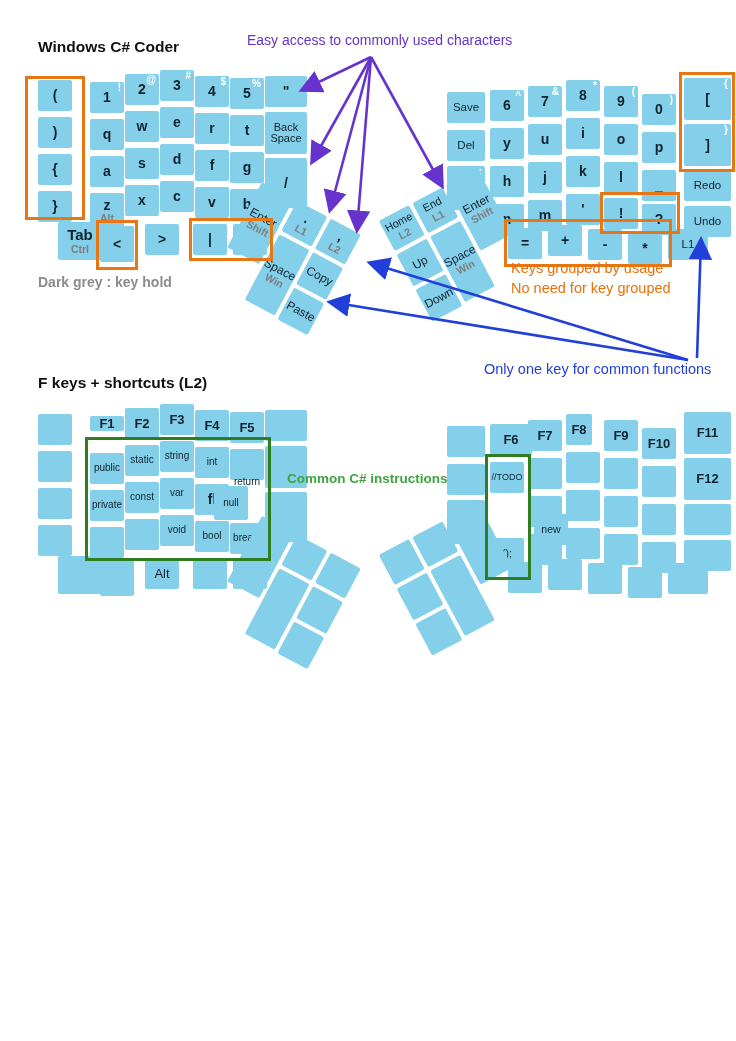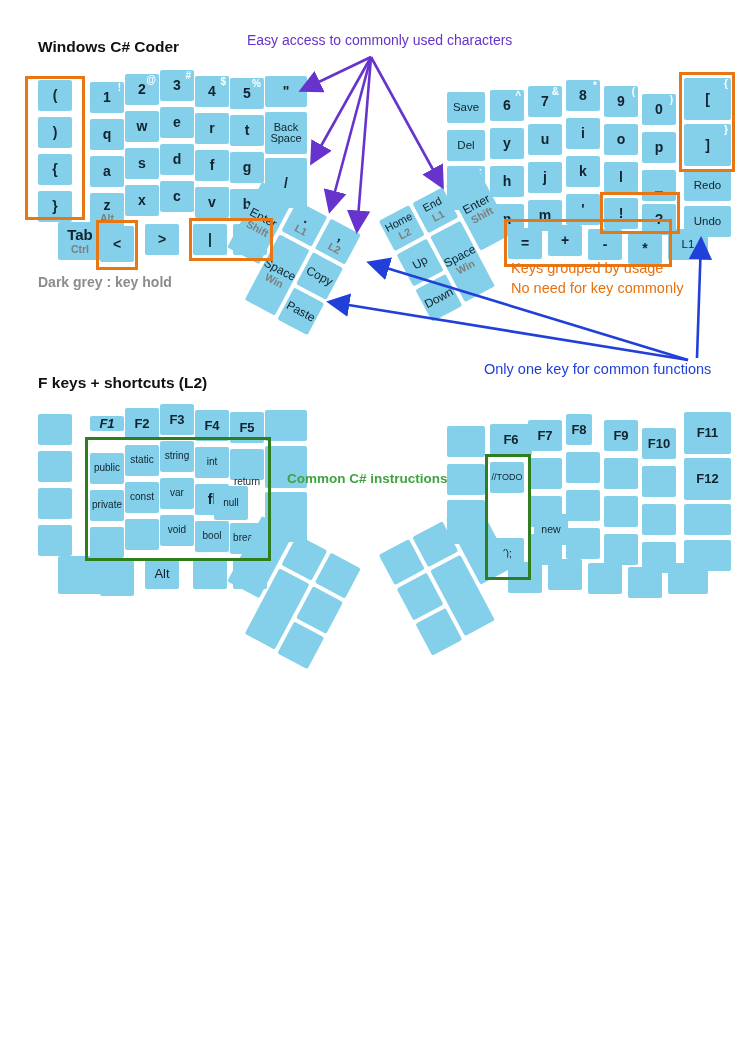--- a/index.html
+++ b/index.html
@@ -281,21 +281,21 @@
           <div class="key" style="left: 2px; top: 78px; width: 34px; height: 36px;">
             <div class="kl" style="font-size: 12px; font-weight: 400;">Down</div>
           </div>
         </div>
       </div>
       <div>
         <div class="key" style="left: 38px; top: 414px; width: 34px; height: 31px;"></div>
         <div class="key" style="left: 38px; top: 451px; width: 34px; height: 31px;"></div>
         <div class="key" style="left: 38px; top: 488px; width: 34px; height: 31px;"></div>
         <div class="key" style="left: 38px; top: 525px; width: 34px; height: 31px;"></div>
-        <div class="key" style="left: 90px; top: 416px; width: 34px; height: 15px; font-style: italic;">
+        <div class="key" style="left: 90px; top: 416px; width: 34px; height: 15px;">
           <div class="kl" style="font-size: 13px;">F1</div>
         </div>
         <div class="key" style="left: 90px; top: 453px; width: 34px; height: 31px;">
           <div class="kl" style="font-size: 10px; font-weight: 400;">public</div>
         </div>
         <div class="key" style="left: 90px; top: 490px; width: 34px; height: 31px;">
           <div class="kl" style="font-size: 10px; font-weight: 400;">private</div>
         </div>
         <div class="key" style="left: 90px; top: 527px; width: 34px; height: 31px;"></div>
         <div class="key" style="left: 125px; top: 408px; width: 34px; height: 31px;">
@@ -431,21 +431,21 @@
       <div class="hbox" style="left: 679px; top: 72px; width: 56px; height: 100px; border-color: rgb(232, 118, 19);"></div>
       <div class="hbox" style="left: 600px; top: 192px; width: 80px; height: 42px; border-color: rgb(232, 118, 19);"></div>
       <div class="hbox" style="left: 504px; top: 219px; width: 168px; height: 48px; border-color: rgb(232, 118, 19);"></div>
       <div class="hbox" style="left: 85px; top: 437px; width: 186px; height: 124px; border-color: rgb(46, 125, 31);"></div>
       <div class="hbox" style="left: 485px; top: 454px; width: 46px; height: 126px; border-color: rgb(46, 125, 31);"></div>
     </div>
   <div id="notes-root">
       <div class="note" style="left: 247px; top: 32px; color: rgb(102, 51, 204); font-size: 14px; font-weight: 400;">Easy access to commonly used characters</div>
       <div class="note" style="left: 38px; top: 274px; color: rgb(140, 140, 140); font-size: 14px; font-weight: 700;">Dark grey : key hold</div>
       <div class="note" style="left: 511px; top: 260px; color: rgb(232, 113, 12); font-size: 14.5px; font-weight: 400;">Keys grouped by usage</div>
-      <div class="note" style="left: 511px; top: 280px; color: rgb(232, 113, 12); font-size: 14.5px; font-weight: 400;">No need for key commonly</div>
+      <div class="note" style="left: 511px; top: 280px; color: rgb(232, 113, 12); font-size: 14.5px; font-weight: 400;">No need for key grouped</div>
       <div class="note" style="left: 484px; top: 361px; color: rgb(33, 64, 217); font-size: 14.5px; font-weight: 400;">Only one key for common functions</div>
       <div class="note" style="left: 287px; top: 471px; color: rgb(63, 163, 63); font-size: 13.5px; font-weight: 700;">Common C# instructions</div>
     </div>
   <div id="arrows-holder">
       <svg id="arrows" width="736" height="1041" viewBox="0 0 736 1041">
         <defs>
           <marker id="ah-purple" markerWidth="9" markerHeight="9" refX="7.5" refY="4.5" orient="auto" markerUnits="strokeWidth">
             <path d="M0,0 L9,4.5 L0,9 z" fill="#6633CC"></path>
           </marker>
           <marker id="ah-blue" markerWidth="9" markerHeight="9" refX="7.5" refY="4.5" orient="auto" markerUnits="strokeWidth">

